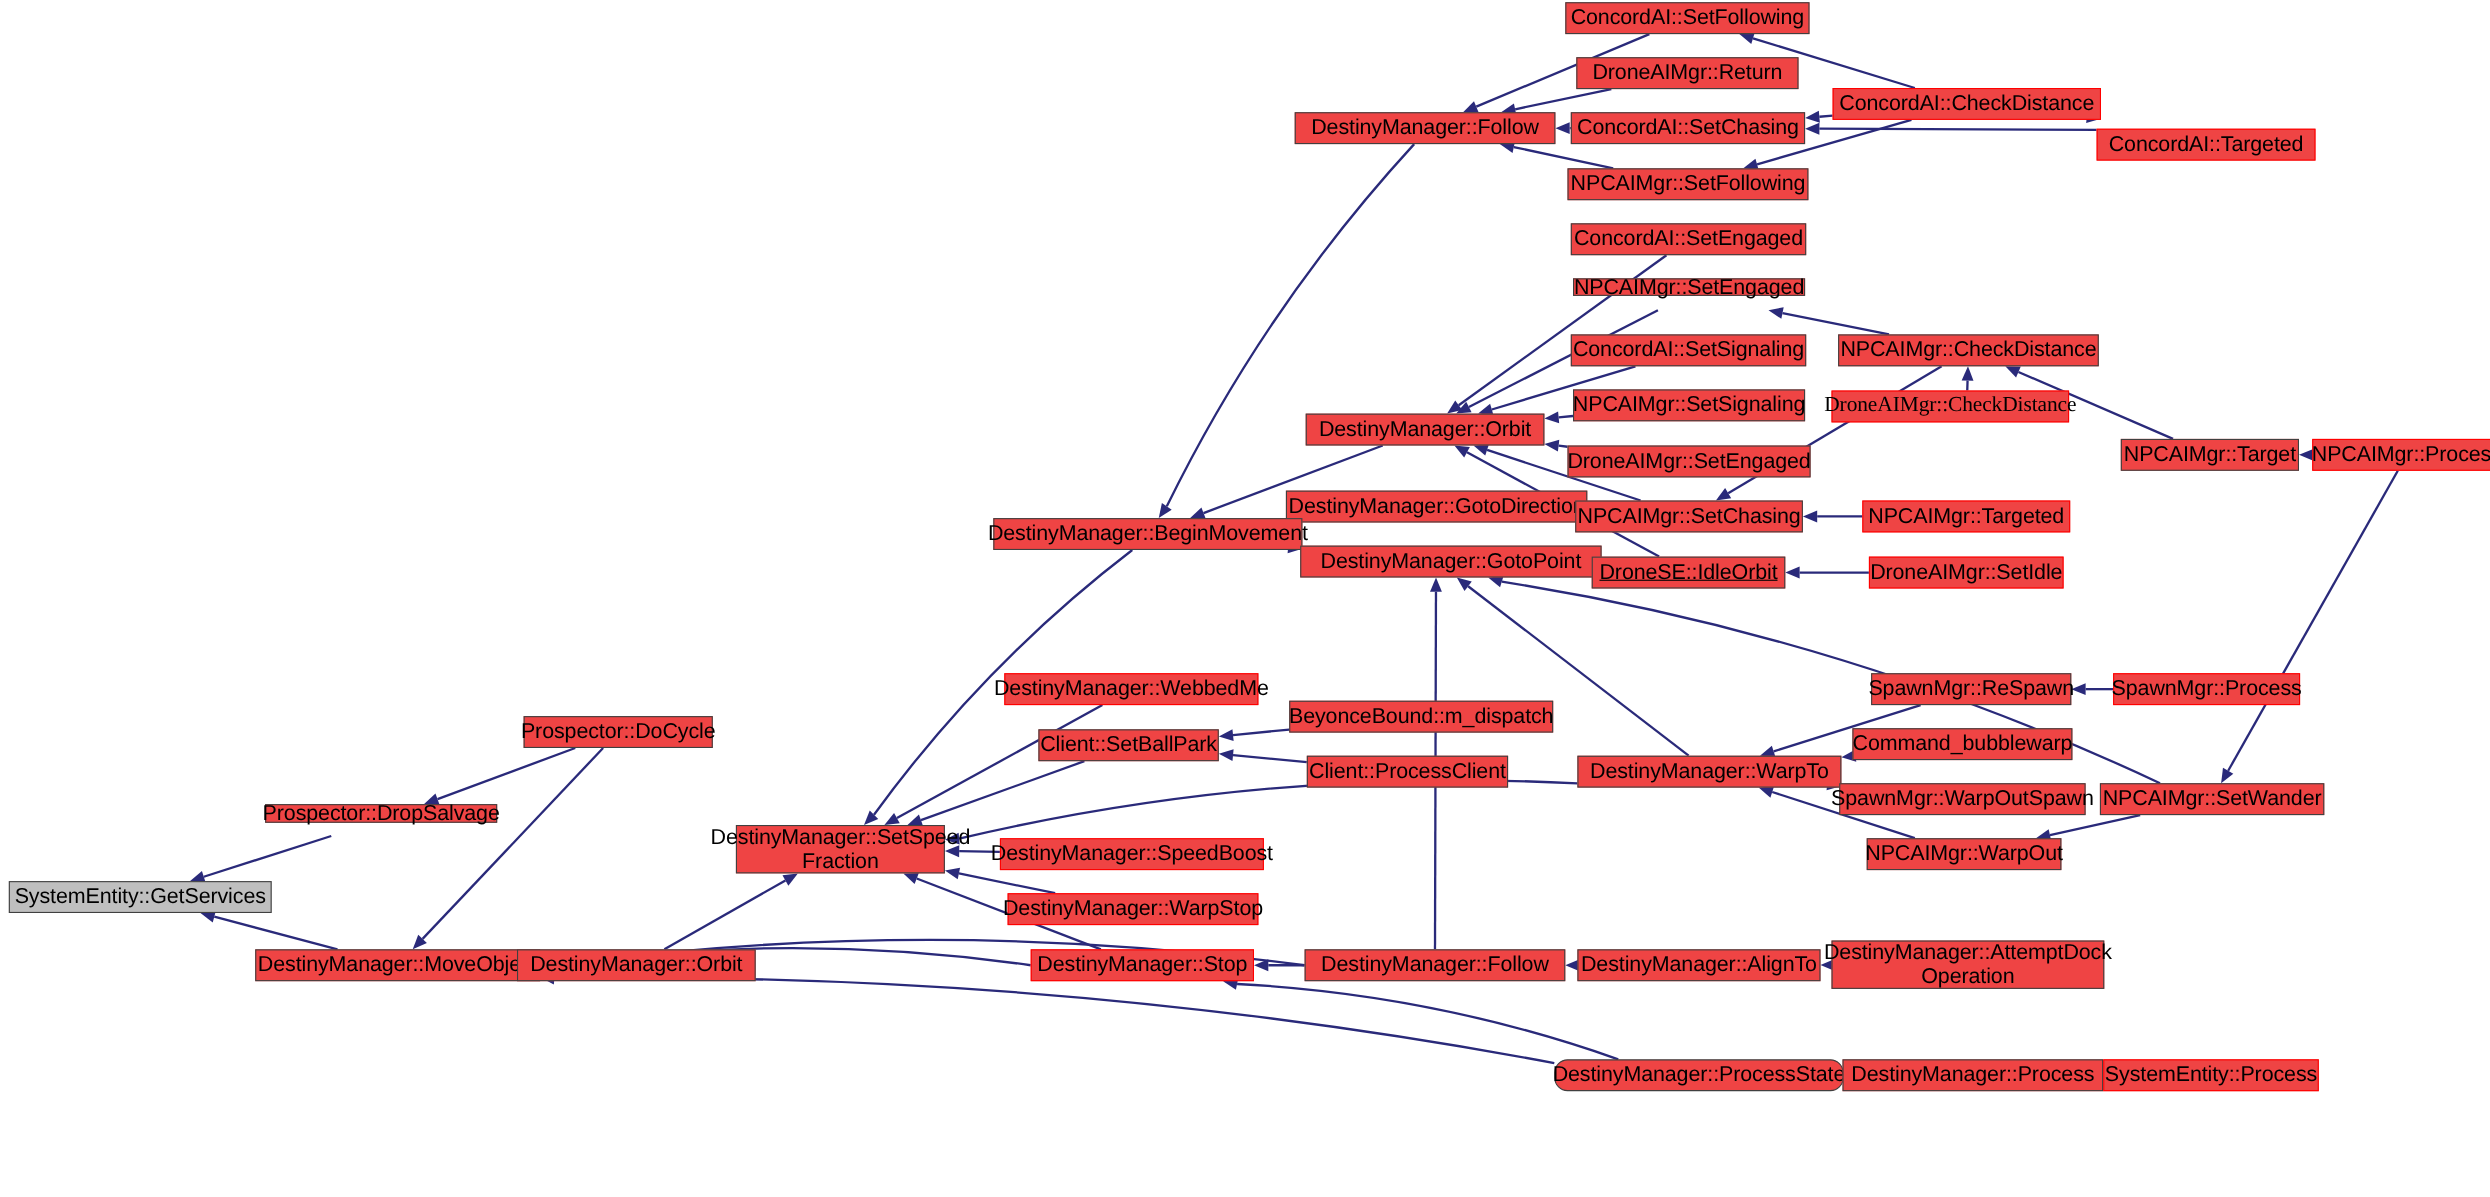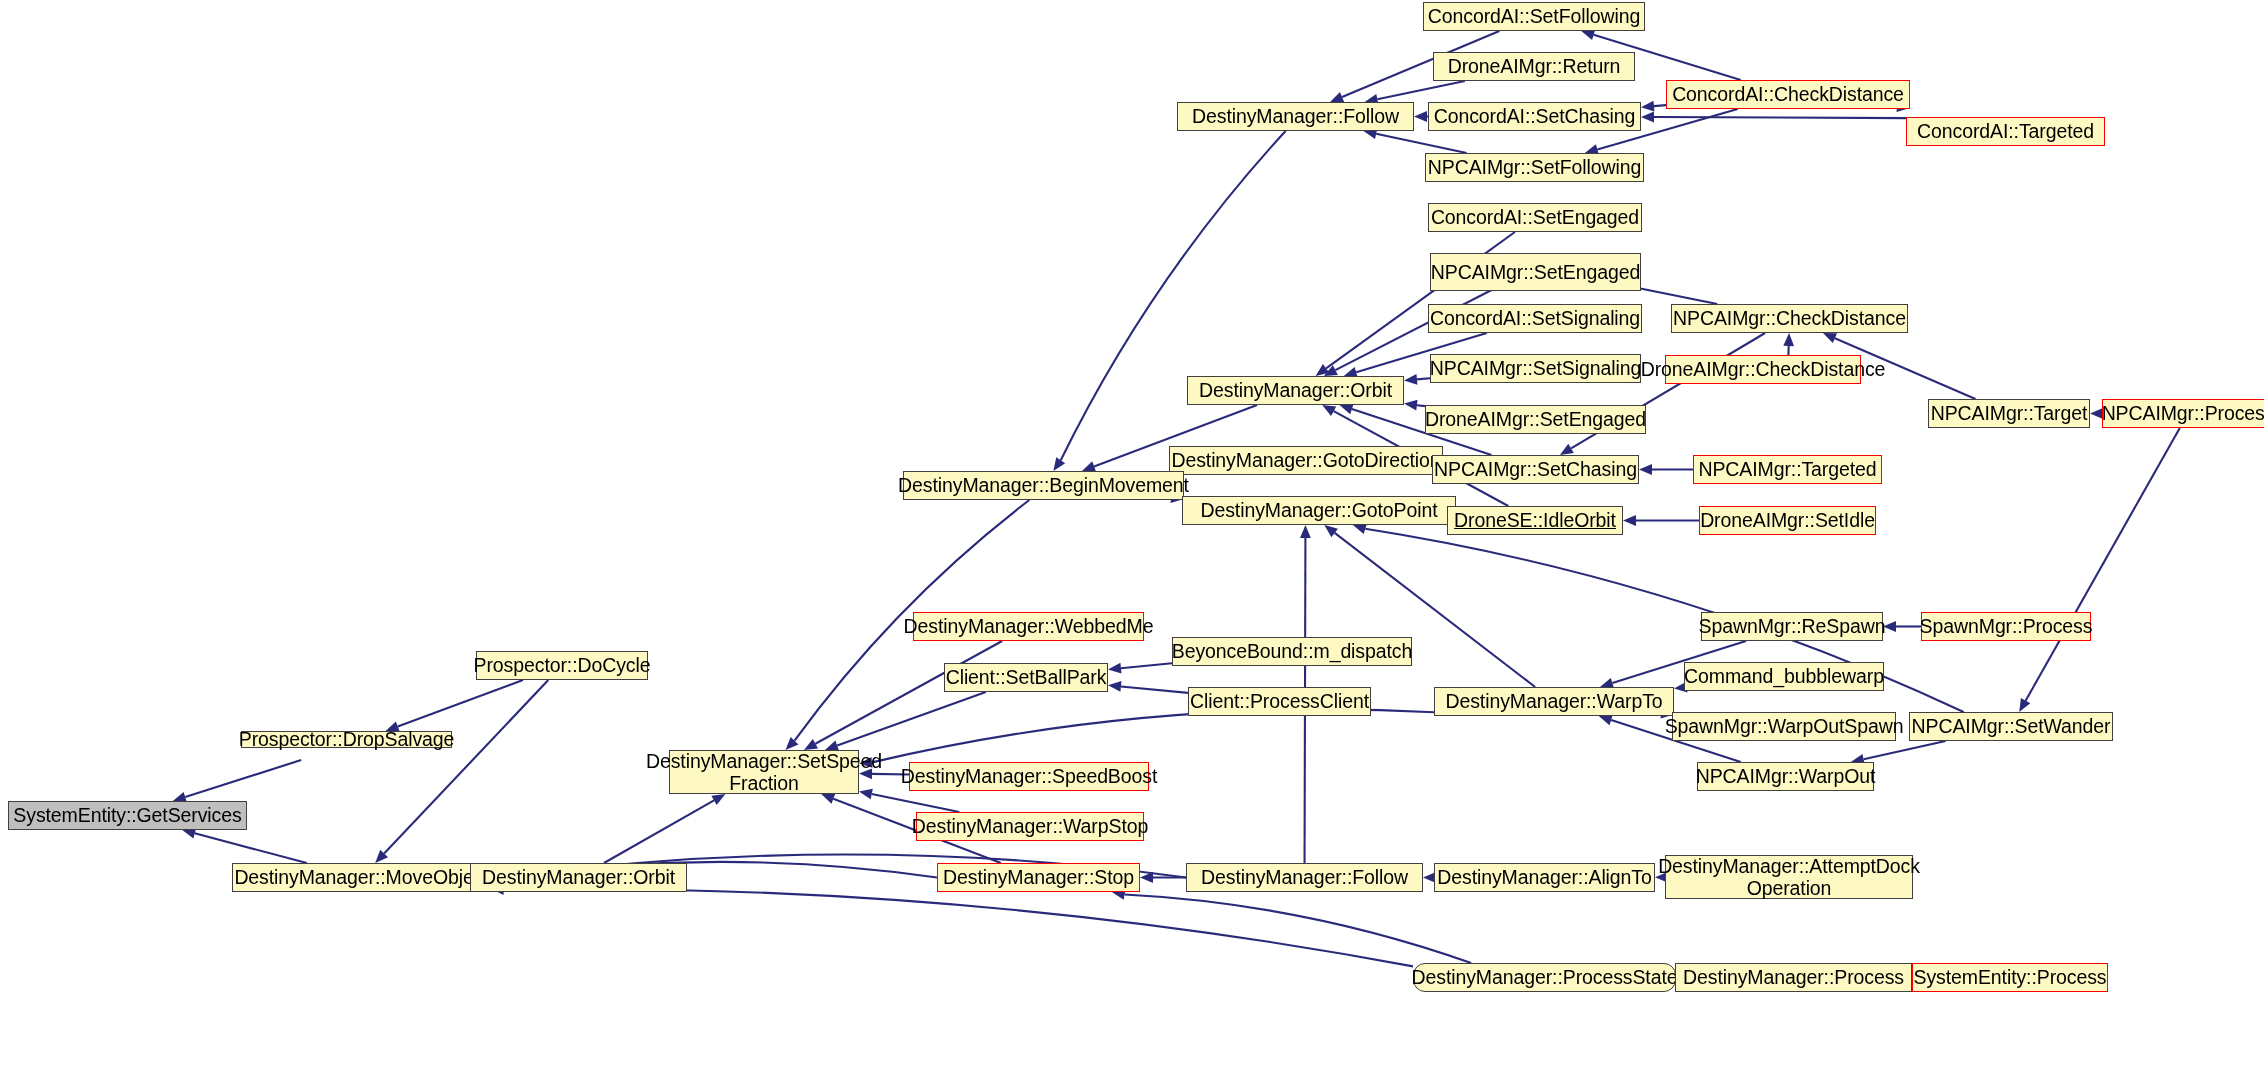--- a/index.html
+++ b/index.html
@@ -31,21 +31,21 @@
     fill: #2a2a7a;
     stroke: none;
   }
   .node-box {
     position: absolute;
     box-sizing: border-box;
     display: flex;
     align-items: center;
     justify-content: center;
     text-align: center;
-    background: #fef9c3;
+    background: #ef4444;
     border: 1.6px solid #404040;
     color: #000000;
     font-size: 19.5px;
     line-height: 1.15;
     letter-spacing: -0.1px;
     white-space: pre-line;
     padding: 0 4px;
   }
   .node-box.red {
     border-color: #ff0000;
@@ -187,25 +187,25 @@
   <div id="node-layer">
       <div class="node-box root" style="left: 8px; top: 801px; width: 239px; height: 29px;">SystemEntity::GetServices</div>
       <div class="node-box" style="left: 1423px; top: 2px; width: 222px; height: 29px;">ConcordAI::SetFollowing</div>
       <div class="node-box" style="left: 1433px; top: 52px; width: 202px; height: 29px;">DroneAIMgr::Return</div>
       <div class="node-box" style="left: 1177px; top: 102px; width: 237px; height: 29px;">DestinyManager::Follow</div>
       <div class="node-box" style="left: 1428px; top: 102px; width: 213px; height: 29px;">ConcordAI::SetChasing</div>
       <div class="node-box red" style="left: 1666px; top: 80px; width: 244px; height: 29px;">ConcordAI::CheckDistance</div>
       <div class="node-box red" style="left: 1906px; top: 104px; width: 199px; height: 29px; margin-top: 13px;">ConcordAI::Targeted</div>
       <div class="node-box" style="left: 1425px; top: 153px; width: 219px; height: 29px;">NPCAIMgr::SetFollowing</div>
       <div class="node-box" style="left: 1428px; top: 203px; width: 214px; height: 29px;">ConcordAI::SetEngaged</div>
-      <div class="node-box" style="left: 1430px; top: 253px; width: 211px; height: 38px;">NPCAIMgr::SetEngaged</div>
+      <div class="node-box" style="left: 1430px; top: 253px; width: 211px; height: 16px;">NPCAIMgr::SetEngaged</div>
       <div class="node-box" style="left: 1428px; top: 304px; width: 214px; height: 29px;">ConcordAI::SetSignaling</div>
       <div class="node-box" style="left: 1671px; top: 304px; width: 237px; height: 29px;">NPCAIMgr::CheckDistance</div>
       <div class="node-box" style="left: 1430px; top: 354px; width: 211px; height: 29px;">NPCAIMgr::SetSignaling</div>
-      <div class="node-box red" style="left: 1665px; top: 355px; width: 196px; height: 29px;">DroneAIMgr::CheckDistance</div>
+      <div class="node-box red" style="left: 1665px; top: 355px; width: 216px; height: 29px; font-family: Liberation Serif, serif;">DroneAIMgr::CheckDistance</div>
       <div class="node-box" style="left: 1187px; top: 376px; width: 217px; height: 29px;">DestinyManager::Orbit</div>
       <div class="node-box" style="left: 1425px; top: 405px; width: 221px; height: 29px;">DroneAIMgr::SetEngaged</div>
       <div class="node-box" style="left: 1928px; top: 399px; width: 162px; height: 29px;">NPCAIMgr::Target</div>
       <div class="node-box red" style="left: 2102px; top: 399px; width: 172px; height: 29px;">NPCAIMgr::Process</div>
       <div class="node-box" style="left: 1169px; top: 446px; width: 274px; height: 29px;">DestinyManager::GotoDirection</div>
       <div class="node-box" style="left: 903px; top: 471px; width: 281px; height: 29px;">DestinyManager::BeginMovement</div>
       <div class="node-box" style="left: 1432px; top: 455px; width: 207px; height: 29px;">NPCAIMgr::SetChasing</div>
       <div class="node-box red" style="left: 1693px; top: 455px; width: 189px; height: 29px;">NPCAIMgr::Targeted</div>
       <div class="node-box" style="left: 1182px; top: 496px; width: 274px; height: 29px; text-align: center;">DestinyManager::GotoPoint</div>
       <div class="node-box" style="left: 1447px; top: 506px; width: 176px; height: 29px; text-decoration: underline;">DroneSE::IdleOrbit</div>

